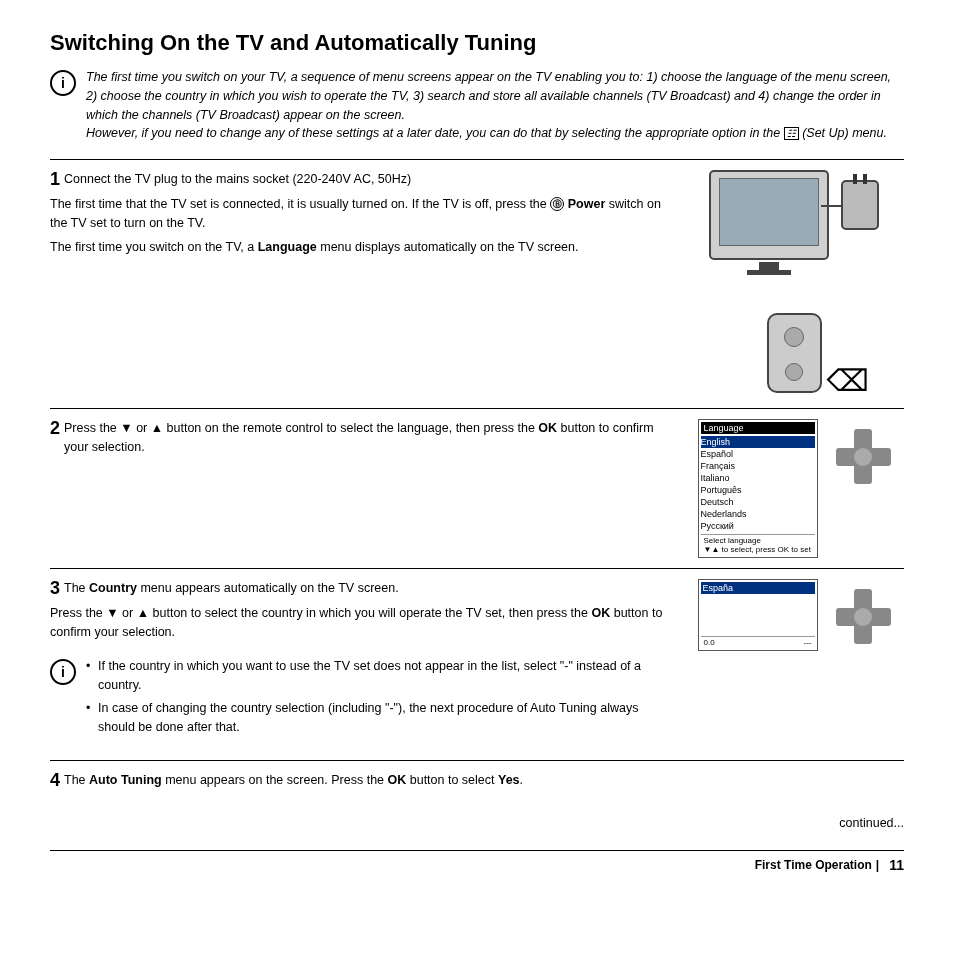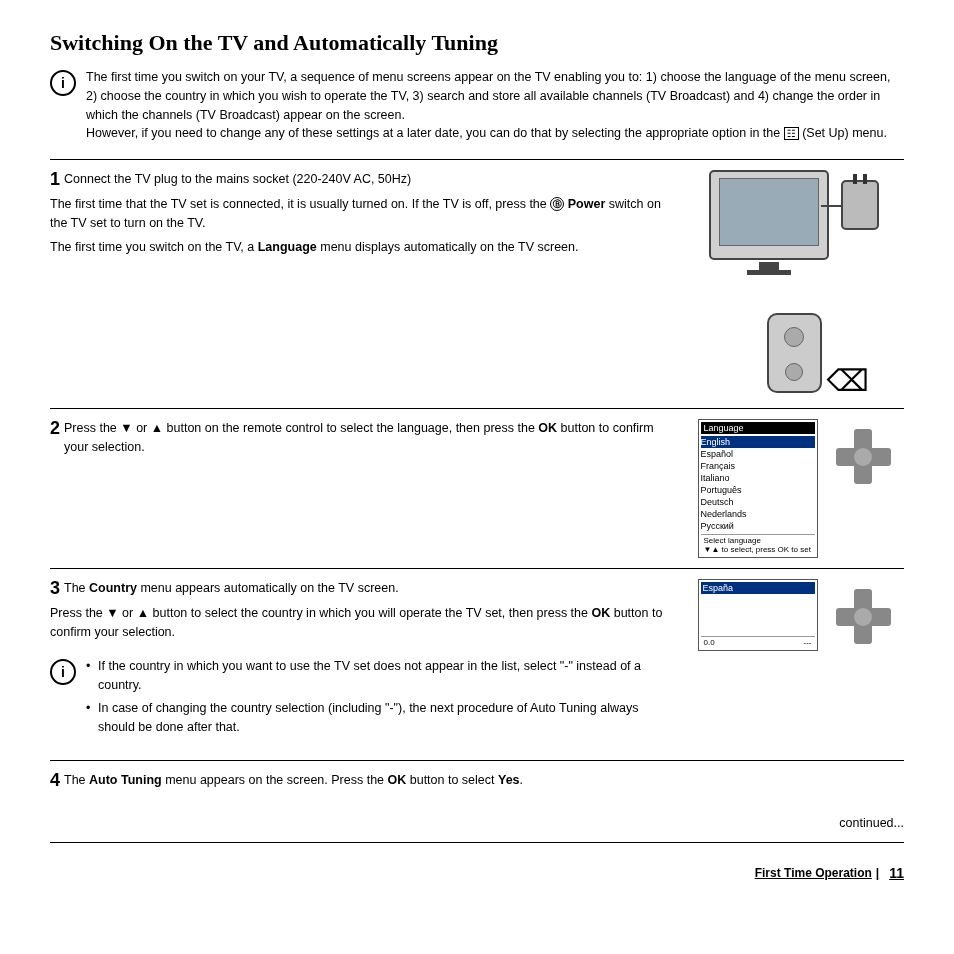--- a/index.html
+++ b/index.html
@@ -9,21 +9,21 @@
       background: #fff;
       color: #000;
       width: 954px;
       min-height: 954px;
       padding: 30px 50px 30px 50px;
     }
     h1 {
       font-size: 22px;
       font-weight: bold;
       margin-bottom: 12px;
-      font-family: Liberation Serif, serif;
+      font-family: Liberation Sans, sans-serif;
     }
     .info-box {
       display: flex;
       align-items: flex-start;
       margin-bottom: 16px;
       gap: 10px;
     }
     .info-icon {
       width: 26px;
       height: 26px;
@@ -33,20 +33,21 @@
       align-items: center;
       justify-content: center;
       font-weight: bold;
       font-size: 14px;
       flex-shrink: 0;
       margin-top: 2px;
     }
     .info-text {
       font-size: 12.5px;
       line-height: 1.5;
+      font-style: italic;
     }
     .step-section {
       border-top: 1px solid #000;
       padding-top: 10px;
       margin-bottom: 0;
     }
     .step-row {
       display: flex;
       gap: 16px;
       margin-bottom: 10px;
@@ -225,24 +226,23 @@
     }
     .continued-row {
       text-align: right;
       margin-top: 8px;
       font-size: 12.5px;
     }
     .footer-row {
       display: flex;
       justify-content: flex-end;
       align-items: center;
-      margin-top: 12px;
+      margin-top: 20px;
       border-top: 1px solid #000;
-      padding-top: 22px;
-      text-decoration: underline;
+      padding-top: 6px;
     }
     .footer-right {
       font-size: 12px;
       font-weight: bold;
     }
     .footer-page {
       font-size: 14px;
       font-weight: bold;
       margin-left: 6px;
     }

